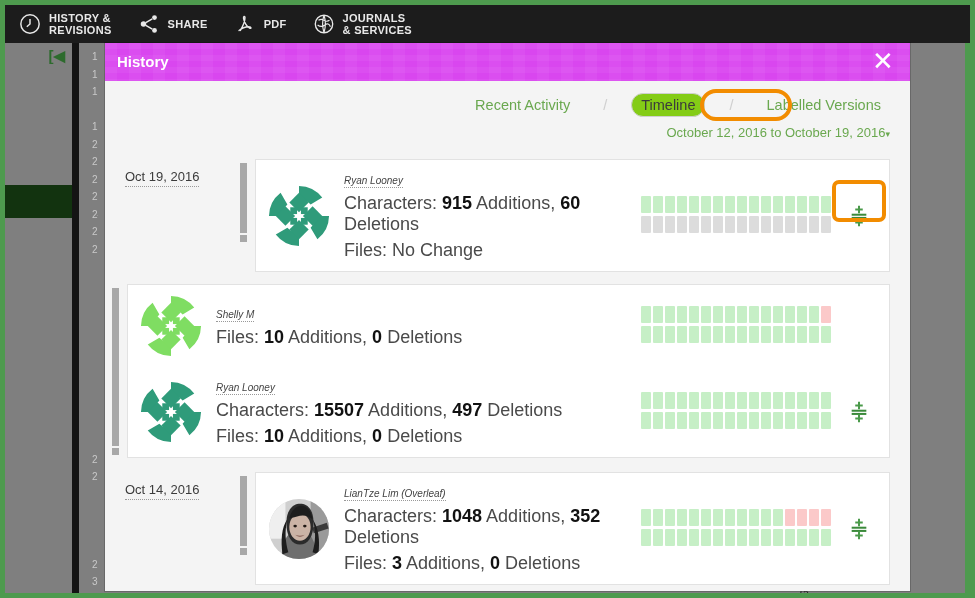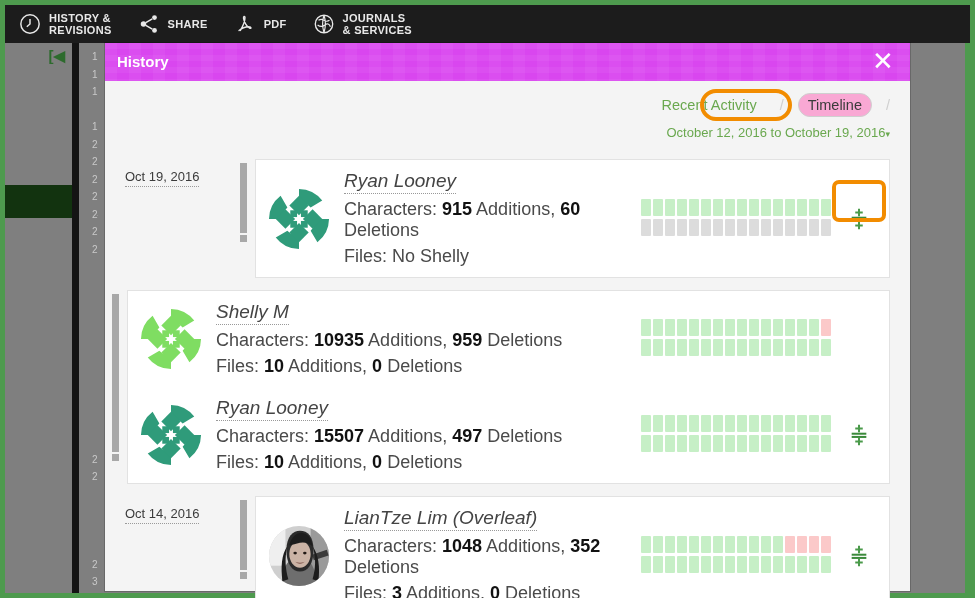--- a/index.html
+++ b/index.html
@@ -52,43 +52,43 @@
     background-size: 24px 100%, 100% 12px;
   }
   .modal-title { position: relative; z-index: 2; color: #fff; font-size: 15px; font-weight: bold;
                  line-height: 38px; padding-left: 12px; }
   .modal-close { position: absolute; right: 12px; top: 4px; z-index: 3; width: 30px; height: 30px;
                  color: #fff; font-size: 26px; line-height: 28px; text-align: center;
                  font-weight: 300; cursor: pointer; font-family: "DejaVu Sans", sans-serif; }
   .modal-body { position: relative; height: 510px; background: #f4f4f4; }
 
   
-  .tabrow { position: absolute; right: 20px; top: 12px; display: flex; align-items: center; gap: 14px; font-size: 14.5px; justify-content: space-between; }
+  .tabrow { position: absolute; right: 20px; top: 12px; display: flex; align-items: center; gap: 24px; font-size: 14.5px; justify-content: space-between; }
   .tab { color: #6aa84f; cursor: pointer; padding: 3px 9px; white-space: nowrap; }
-  .tab.active { color: #3b3b3b; border: 1px solid #cfcfcf; background: #f9a8d4; border-radius: 13px; }
+  .tab.active { color: #3b3b3b; border: 1px solid #cfcfcf; background: #84cc16; border-radius: 13px; }
   .tab-sep { color: #cfcfcf; }
   .ring { position: absolute; left: 700px; top: 89px; width: 92px; height: 32px;
           border: 4px solid #f28c00; border-radius: 17px; pointer-events: none; z-index: 6; }
   .daterange { position: absolute; right: 20px; top: 44px; color: #6aa84f; font-size: 13px; cursor: pointer; }
   .caret { font-size: 9px; }
 
   
   .timeline { position: absolute; left: 0; top: 78px; right: 0; bottom: 0; }
   .group { position: relative; display: flex; }
   .date-col { width: 128px; flex: none; padding-top: 8px; padding-left: 20px; }
   .date-lbl { font-size: 13px; color: #3b3b3b; border-bottom: 1px dotted #9a9a9a; display: inline-block; padding-bottom: 2px; }
   .track-col { width: 22px; flex: none; position: relative; }
   .track { position: absolute; left: 7px; top: 0; width: 7px; background: #a8a8a8; }
   .pip { position: absolute; left: 7px; width: 7px; height: 7px; background: #a8a8a8; }
   .cards { flex: 1; padding-right: 20px; }
   .card { background: #fff; border: 1px solid #e2e2e2; position: relative; }
   .entry { display: flex; align-items: center; padding: 10px 12px; position: relative; }
   .avatar { width: 62px; height: 62px; border-radius: 50%; flex: none; overflow: hidden; }
   .meta { padding-left: 14px; flex: 1; }
-  .author { font-size: 19px; font-style: italic; color: #444; border-bottom: 1px dotted #999; display: inline-block; padding-bottom: 1px; cursor: pointer; }
+  .author { font-size: 10px; font-style: italic; color: #444; border-bottom: 1px dotted #999; display: inline-block; padding-bottom: 1px; cursor: pointer; }
   .stat { font-size: 18px; color: #4a4a4a; margin-top: 5px; }
   .stat b { color: #111; }
   .bars { flex: none; width: 200px; }
   .barrow { display: flex; gap: 2px; margin-bottom: 3px; }
   .blk { width: 10px; height: 17px; border-radius: 1px; }
   .g { background: #c6efc6; }
   .r { background: #fbc9c9; }
   .e { background: #dcdcdc; }
   .expand { flex: none; width: 36px; display: flex; align-items: center; justify-content: center; cursor: pointer; }
   .expand-ring { position: absolute; border: 4px solid #f28c00; border-radius: 7px; pointer-events: none; z-index: 6; }
@@ -220,20 +220,21 @@
       <span class="modal-close">✕</span>
     </div>
 
     <div class="modal-body">
 
       <div class="tabrow">
         <span class="tab">Recent Activity</span>
         <span class="tab-sep">/</span>
         <span class="tab active">Timeline</span>
         <span class="tab-sep">/</span>
+        <span class="tab">Labelled Versions</span>
       </div>
 
       <div class="daterange">
         <span>October 12, 2016 to October 19, 2016</span><span class="caret">▾</span>
       </div>
 
       <div class="timeline" id="timeline-root">
           <div class="group" style="min-height:88px">
     <div class="date-col">
       <span class="date-lbl">Oct 19, 2016</span>
@@ -258,21 +259,21 @@
       <path d="M8 32 L18 22 L28 32 L18 42 Z"></path>
       <rect x="23" y="23" width="7" height="7"></rect>
       <rect x="34" y="23" width="7" height="7"></rect>
       <rect x="23" y="34" width="7" height="7"></rect>
       <rect x="34" y="34" width="7" height="7"></rect>
     </g>
   </svg></div>
       <div class="meta">
         <span class="author">Ryan Looney</span>
         <div class="stat">Characters: <b>915</b> Additions, <b>60</b> Deletions</div>
-        <div class="stat">Files: No Shelly</div>
+        <div class="stat">Files: No Change</div>
       </div>
       <div class="bars">
                     <div class="barrow">
                       <span class="blk g"></span>
                       <span class="blk g"></span>
                       <span class="blk g"></span>
                       <span class="blk g"></span>
                       <span class="blk g"></span>
                       <span class="blk g"></span>
                       <span class="blk g"></span>
@@ -338,21 +339,20 @@
       <path d="M32 56 L22 46 L32 36 L42 46 Z"></path>
       <path d="M8 32 L18 22 L28 32 L18 42 Z"></path>
       <rect x="23" y="23" width="7" height="7"></rect>
       <rect x="34" y="23" width="7" height="7"></rect>
       <rect x="23" y="34" width="7" height="7"></rect>
       <rect x="34" y="34" width="7" height="7"></rect>
     </g>
   </svg></div>
       <div class="meta">
         <span class="author">Shelly M</span>
-        <div class="stat">Characters: <b>10935</b> Additions, <b>959</b> Deletions</div>
         <div class="stat">Files: <b>10</b> Additions, <b>0</b> Deletions</div>
       </div>
       <div class="bars">
                     <div class="barrow">
                       <span class="blk g"></span>
                       <span class="blk g"></span>
                       <span class="blk g"></span>
                       <span class="blk g"></span>
                       <span class="blk g"></span>
                       <span class="blk g"></span>

